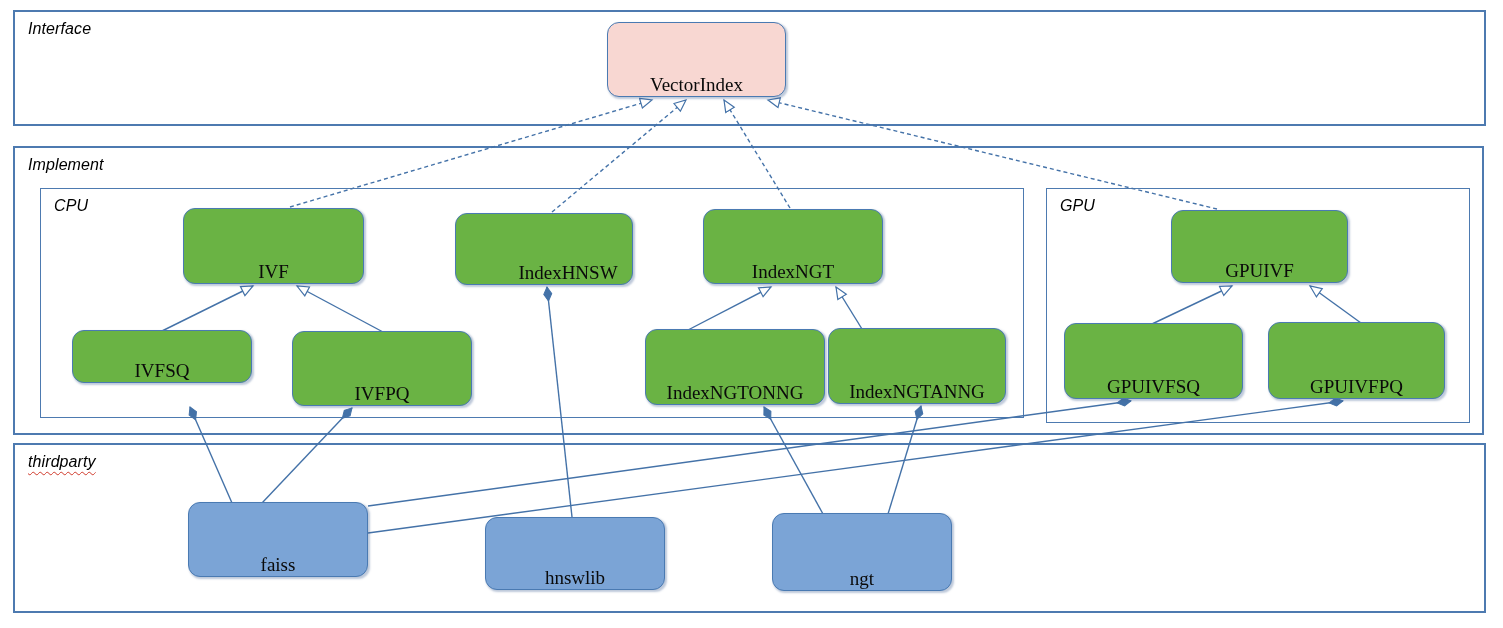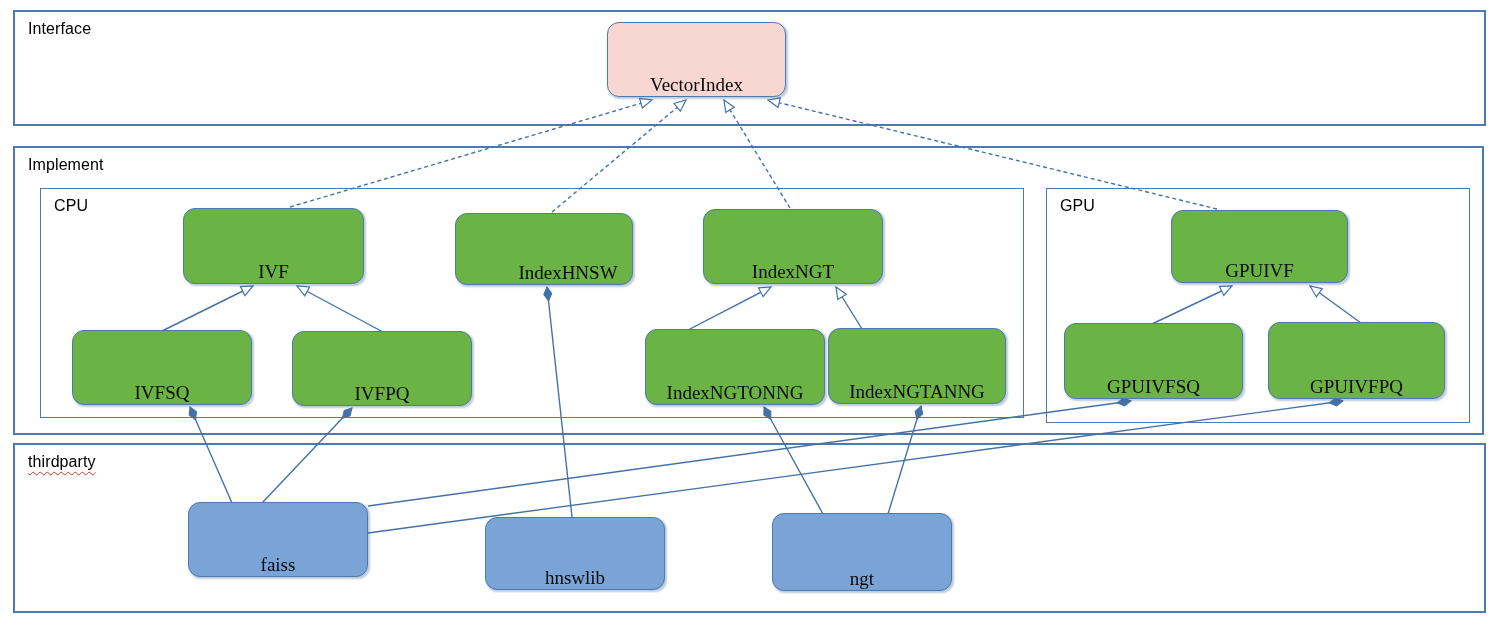--- a/index.html
+++ b/index.html
@@ -7,21 +7,21 @@
     position:relative; width:1503px; height:628px; background:#ffffff;
     font-family:"Liberation Sans", sans-serif; overflow:hidden;
   }
   .section {
     position:absolute; box-sizing:border-box; background:transparent;
     border:2px solid var(--c-container);
   }
   .section.inner { border-width:1.5px; }
   .sec-label {
     position:absolute; top:8px; left:13px; font-size:16px; color:#000;
-    letter-spacing:0.1px; white-space:nowrap;
+    letter-spacing:0.1px; white-space:nowrap;font-style:italic;
   }
   .squiggle {
     text-decoration-line: underline;
     text-decoration-style: wavy;
     text-decoration-color:#d03a2b;
     text-decoration-thickness:1px;
     text-underline-offset:4px;
   }
   #edges { position:absolute; left:0; top:0; z-index:5; pointer-events:none; }
   .edge { stroke:var(--c-line); stroke-width:1.4; fill:none; }
@@ -93,21 +93,21 @@
       </div>
       <div class="node impl" style="left: 183px; top: 208px; width: 181px; height: 76px;">
         <span>IVF</span>
       </div>
       <div class="node impl" style="left: 455px; top: 213px; width: 178px; height: 72px; padding-left: 48px;">
         <span>IndexHNSW</span>
       </div>
       <div class="node impl" style="left: 703px; top: 209px; width: 180px; height: 75px;">
         <span>IndexNGT</span>
       </div>
-      <div class="node impl" style="left: 72px; top: 330px; width: 180px; height: 75px;">
+      <div class="node impl" style="left: 72px; top: 330px; width: 180px; height: 53px;">
         <span>IVFSQ</span>
       </div>
       <div class="node impl" style="left: 292px; top: 331px; width: 180px; height: 75px;">
         <span>IVFPQ</span>
       </div>
       <div class="node impl" style="left: 613px; top: 329px; width: 180px; height: 76px; margin-left: 32px;">
         <span>IndexNGTONNG</span>
       </div>
       <div class="node impl" style="left: 828px; top: 328px; width: 178px; height: 76px;">
         <span>IndexNGTANNG</span>

